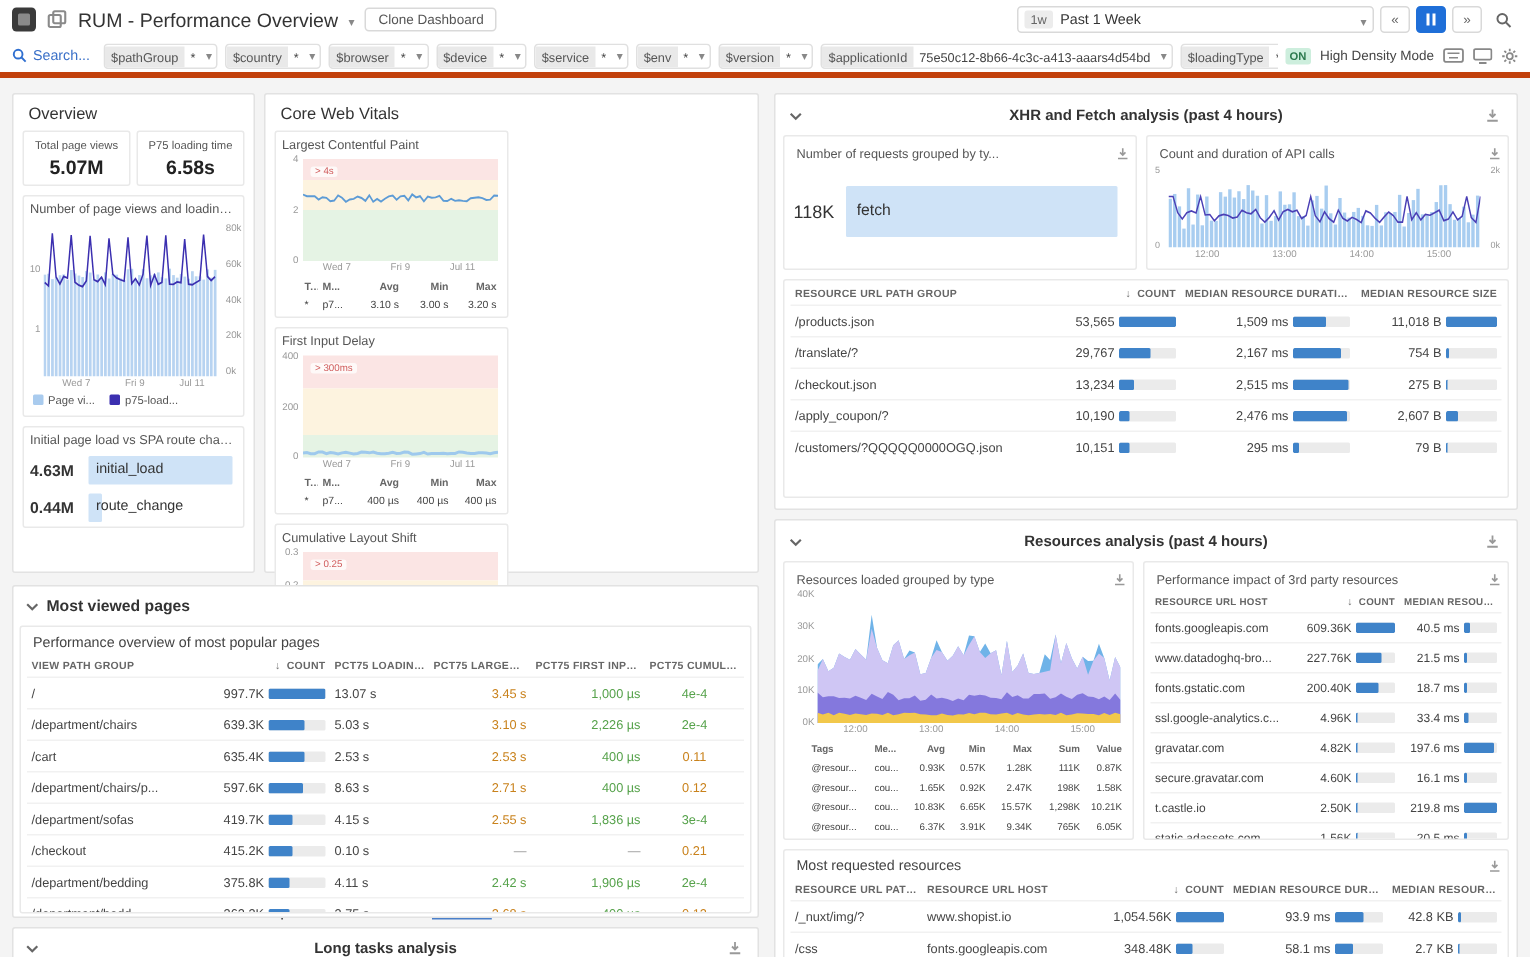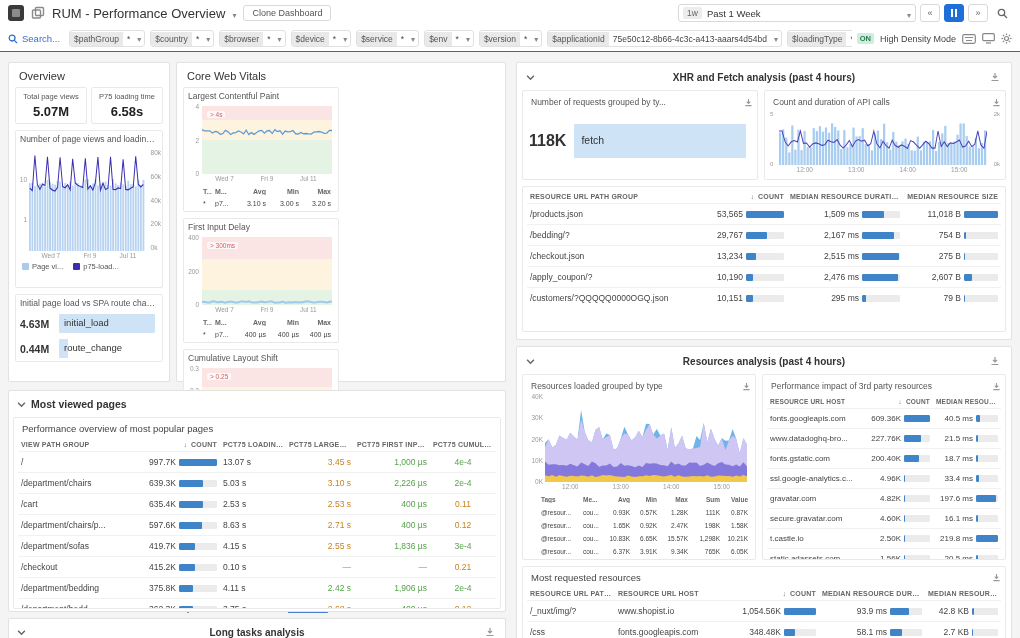--- a/index.html
+++ b/index.html
@@ -14,21 +14,21 @@
   .right-cluster{margin-left:auto;display:flex;align-items:center;gap:4px}
   .timebox{border:1px solid #d9d9d9;border-radius:3px;height:18px;display:flex;align-items:center;width:238px;padding:0 4px;gap:5px}
   .chip-mini{background:#ececec;border-radius:2px;font-size:8.5px;color:#666;padding:1px 4px}
   .timelabel{font-size:9.5px;color:#333}
   .caret::after{content:"▾";font-size:8px;color:#888}
   .navbtn{width:20px;height:18px;border:1px solid #d9d9d9;border-radius:3px;background:#fff;display:flex;align-items:center;justify-content:center;font-size:9px;color:#666}
   .navbtn.play{background:#1f6fd8;border-color:#1f6fd8}
   .pausebars{display:flex;gap:2px}
   .pausebars i{width:2px;height:8px;background:#fff;display:block}
   
-  .filterbar{height:26px;display:flex;align-items:center;padding:0 8px;gap:5px;background:#fff;border-bottom:1px solid #c2410c}
+  .filterbar{height:26px;display:flex;align-items:center;padding:0 8px;gap:5px;background:#fff;border-bottom:4px solid #c2410c}
   .searchbox{display:flex;align-items:center;gap:4px;font-size:9.5px;color:#3a70c8;margin-right:4px;white-space:nowrap}
   .chip{display:flex;align-items:flex-end;border:1px solid #e0e0e0;border-radius:3px;height:17px;overflow:hidden;flex:none}
   .chip .cl{background:#e9e9e9;color:#555;font-size:8.5px;padding:2px 4px;white-space:nowrap}
   .chip .cv{color:#444;font-size:8.5px;padding:2px 4px;white-space:nowrap}
   .chip .cc{padding:0 3px}
   .onbadge{background:#cdeedd;color:#2d7a4f;font-weight:bold;font-size:7.5px;border-radius:2px;padding:1px 3px}
   .densitylabel{font-size:9px;color:#444;white-space:nowrap}
   .fb-right{margin-left:auto;display:flex;align-items:center;gap:6px}
   
   .canvas{position:absolute;left:0;top:52px;width:1020px;height:586px;background:#f4f4f4;overflow:hidden}
@@ -64,21 +64,21 @@
   .tpt .thead{font-size:6.5px}
   
   .mrt .c1{width:88px}.mrt .c2{width:108px}.mrt .c3{width:96px}.mrt .c4{width:106px}.mrt .c5{flex:1}
   .mrt .bar{width:32px}.mrt .c5 .bar{width:26px}
   
   #overview-card{left:8px;top:10px;width:162px;height:320px;padding:2px 4px}
   .tiles{display:flex;gap:4px;margin:2px 2px 6px}
   .tile{flex:1;border:1px solid #e9e9e9;border-radius:2px;padding:4px 1px;text-align:center}
   .tile .tl{font-size:7.5px;color:#555;white-space:nowrap;overflow:hidden}
   .tile .tv{font-size:13px;font-weight:bold;color:#222;margin-top:3px}
-  #pv-sub{margin:0 2px 6px;padding-bottom:15px}
+  #pv-sub{margin:0 2px 6px;padding-bottom:5px}
   .pvwrap{position:relative;margin:2px 17px 0 13px;height:102px}
   .pvwrap svg{position:absolute;inset:0;width:100%;height:100%}
   .yl{position:absolute;font-size:6.5px;color:#999}
   .yl-left{left:-12px;width:10px;text-align:right}
   .yr-col{position:absolute;right:-16px;top:0;bottom:0;display:flex;flex-direction:column;justify-content:space-between;font-size:6.5px;color:#999;text-align:left}
   .xt-row{display:flex;justify-content:space-around;font-size:6.5px;color:#999;margin:1px 14px 0}
   .legend{display:flex;gap:10px;padding:3px 6px 1px;font-size:7.5px;color:#555}
   .legend .li{display:flex;align-items:center;gap:3px}
   .sw{width:7px;height:7px;border-radius:1px;flex:none}
   .sparow{display:flex;align-items:center;gap:5px;height:25px;padding:0 4px}
@@ -116,21 +116,21 @@
   #mv-group{left:8px;top:338px;width:498px;height:222px;padding:4px;overflow:hidden}
   #mv-card{position:static;margin-top:4px;border:1px solid #e9e9e9;border-radius:2px;height:192px;overflow:hidden;padding:2px 4px}
   #lt-group{left:8px;top:566px;width:498px;height:70px;padding:4px}
   
   #xhr-group{left:516px;top:10px;width:496px;height:278px;padding:5px}
   .cardsrow{display:flex;gap:6px;margin-top:4px}
   .kcard{border:1px solid #e9e9e9;border-radius:2px;padding:3px 4px;height:90px;overflow:hidden}
   #req-card{width:236px}
   #api-card{flex:1}
   .reqrow{display:flex;align-items:center;gap:8px;margin-top:14px;padding:0 2px}
-  .reqval{font-size:16px;font-weight:bold;flex:none}
+  .reqval{font-size:12px;font-weight:normal;flex:none}
   .reqbar{flex:1;position:relative;height:34px}
   .reqbar .fill{position:absolute;left:0;top:0;bottom:0;width:97%;background:#cfe3f7;border-radius:1px}
   .reqbar .lb{position:absolute;left:7px;top:10px;font-size:10.5px;color:#333}
   .apiwrap{position:relative;margin:3px 14px 0 10px;height:52px}
   .apiwrap svg{position:absolute;inset:0;width:100%;height:100%}
   .ycol2{position:absolute;left:-9px;top:-2px;bottom:-2px;display:flex;flex-direction:column;justify-content:space-between;font-size:6px;color:#999}
   .ycol2.r{left:auto;right:-13px;text-align:left}
   #topxhr-card{margin-top:6px;border:1px solid #e9e9e9;border-radius:2px;padding:2px 4px;height:146px;overflow:hidden}
   #res-group{left:516px;top:294px;width:496px;height:340px;padding:5px}
   #resload-card{width:234px;height:186px}
@@ -865,21 +865,21 @@
                 </span>
               </span>
             <span class="c c4 num">
                 <span>11,018 B</span>
                 <span class="bar">
                   <i style="width: 100%;"></i>
                 </span>
               </span>
           </div>
             <div class="trow">
-            <span class="c c1">/bedding/?</span>
+            <span class="c c1">/translate/?</span>
             <span class="c c2 num">
                 <span>29,767</span>
                 <span class="bar">
                   <i style="width: 55%;"></i>
                 </span>
               </span>
             <span class="c c3 num">
                 <span>2,167 ms</span>
                 <span class="bar">
                   <i style="width: 83%;"></i>

